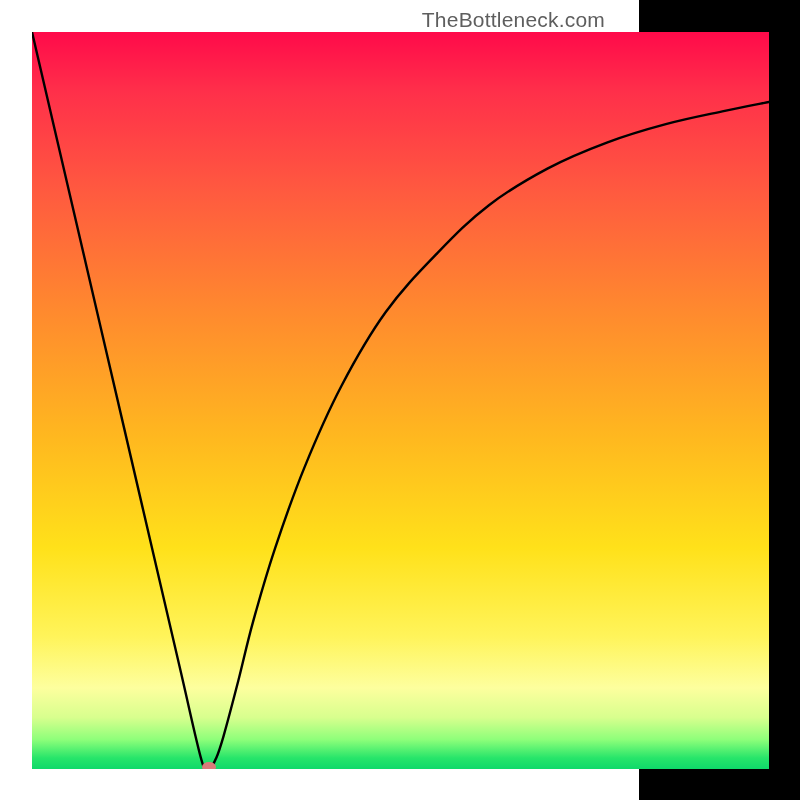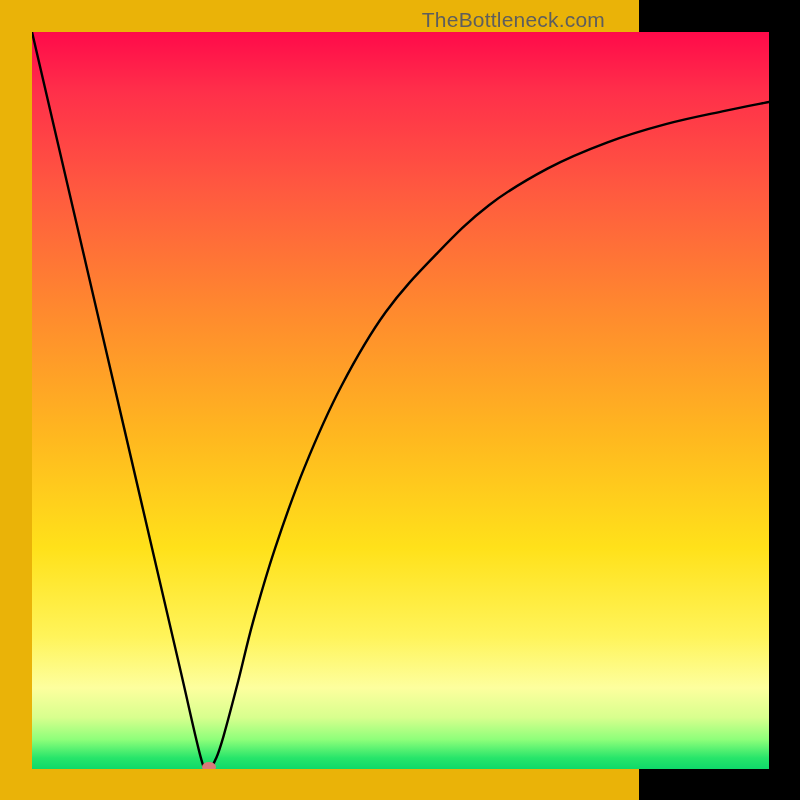--- a/index.html
+++ b/index.html
@@ -8,21 +8,21 @@
     width: 800px;
     height: 800px;
     overflow: hidden;
     background: #000;
     font-family: Arial, Helvetica, sans-serif;
   }
   .frame {
     position: relative;
     width: 639px;
     height: 800px;
-    background: #eab308;
+    background: #ffffff;
     text-align: right;
   }
   .plot-area {
     position: absolute;
     left: 32px;
     top: 32px;
     width: 737px;
     height: 737px;
     overflow: hidden;
   }

